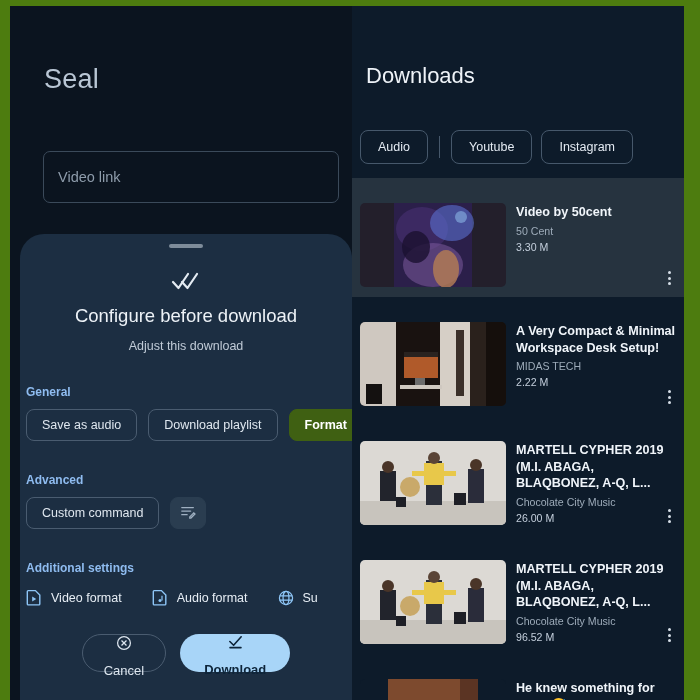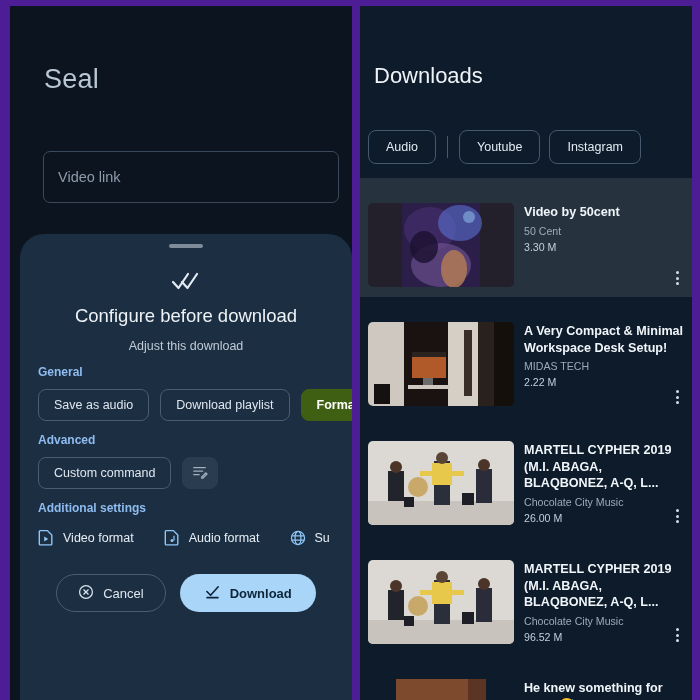--- a/index.html
+++ b/index.html
@@ -5,23 +5,23 @@
   * { box-sizing: border-box; margin: 0; padding: 0; }
   html, body {
     width: 700px; height: 700px;
     background: #ffffff;
     font-family: "Liberation Sans", sans-serif;
     overflow: hidden;
   }
   .screens {
     display: flex;
     width: 700px; height: 700px;
-    background: #4c1d95;
+    background: #4d7c0f;
     padding: 6px 0 0 0;
-    gap: 8px;
+    gap: 0;
   }
 
   
   .panel-left {
     position: relative;
     width: 342px; height: 694px;
     margin-left: 10px;
     background: #0b141f;
     overflow: hidden;
     flex: none;
@@ -47,21 +47,21 @@
     color: #8e9cab;
   }
 
   
   .sheet {
     position: absolute;
     left: 10px; bottom: 0;
     width: 332px; top: 228px;
     background: #1c2e42;
     border-radius: 24px 24px 0 0;
-    padding: 0 18px;
+    padding: 0 6px;
   }
   .drag-handle {
     width: 34px; height: 4px;
     background: #7e8c9a;
     border-radius: 3px;
     margin: 10px auto 0 auto;
   }
   .sheet-icon {
     display: flex; justify-content: center;
     margin-top: 23px;
@@ -73,21 +73,21 @@
     font-size: 18.5px;
     color: #edf2f7;
   }
   .sheet-sub {
     margin-top: 12px;
     text-align: center;
     font-size: 12.5px;
     color: #c0cbd7;
   }
   .section-label {
-    margin-top: 12px;
+    margin-top: 32px;
     font-size: 12px;
     color: #8fbcf0;
     font-weight: bold;
   }
   .chip-row {
     display: flex;
     gap: 11px;
     margin-top: 10px;
     white-space: nowrap;
   }
@@ -138,20 +138,21 @@
     justify-content: center;
     gap: 14px;
     margin-top: 28px;
   }
   .btn {
     height: 38px;
     border-radius: 19px;
     display: flex; align-items: center; gap: 9px;
     padding: 0 21px;
     font-size: 13px;
+    flex-direction: column;
   }
   .btn.outline {
     border: 1px solid #4a5c70;
     color: #dde6ef;
   }
   .btn.primary {
     background: #a8d5f8;
     color: #0d2439;
     font-weight: bold;
     padding: 0 24px;

